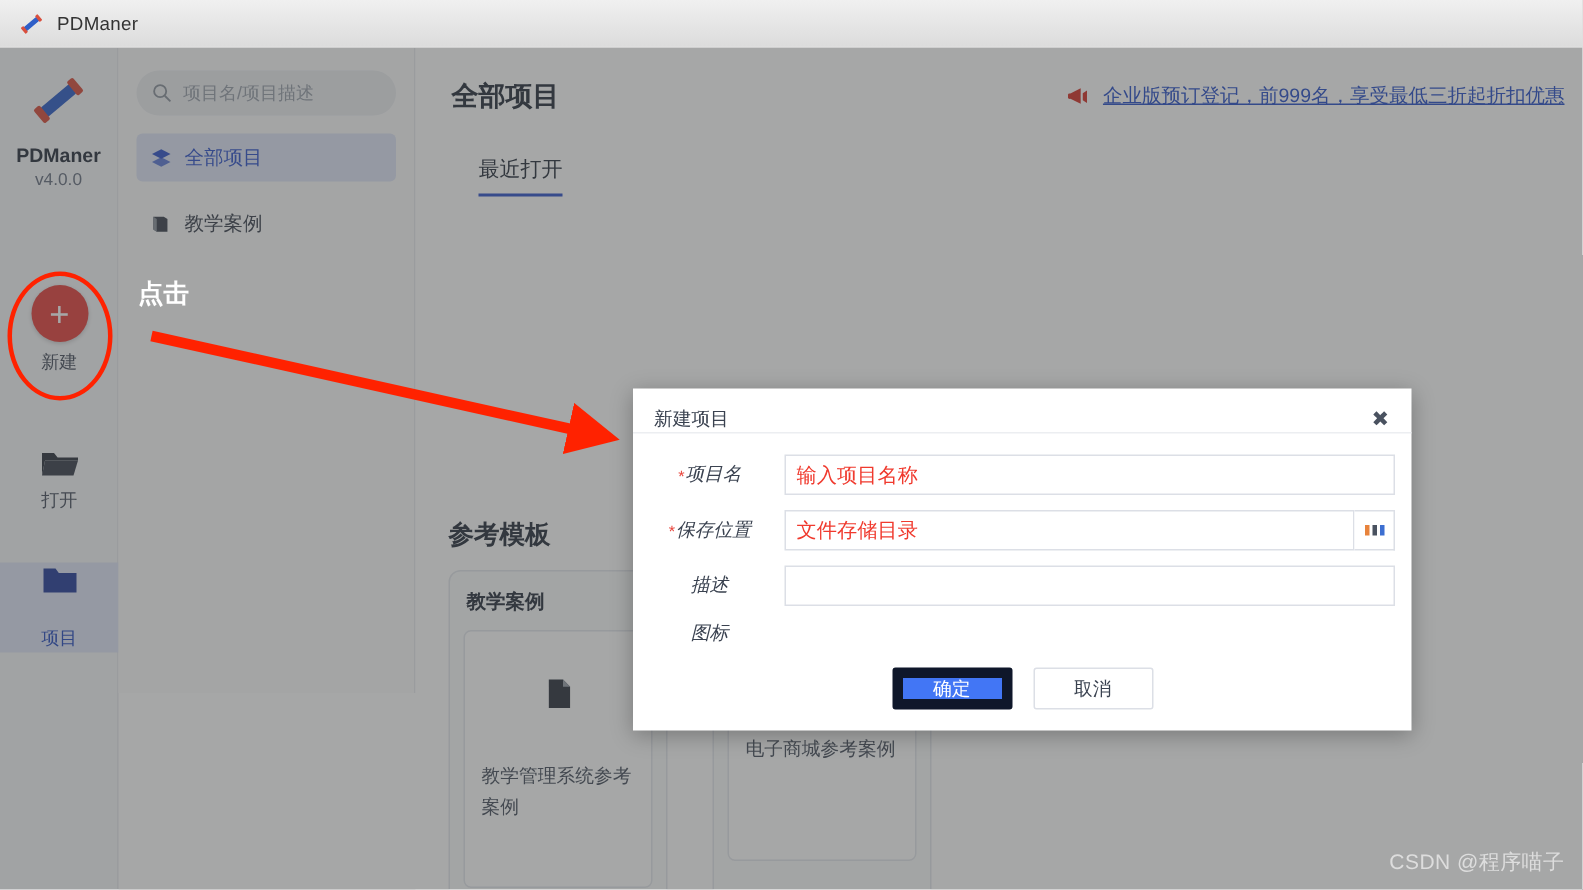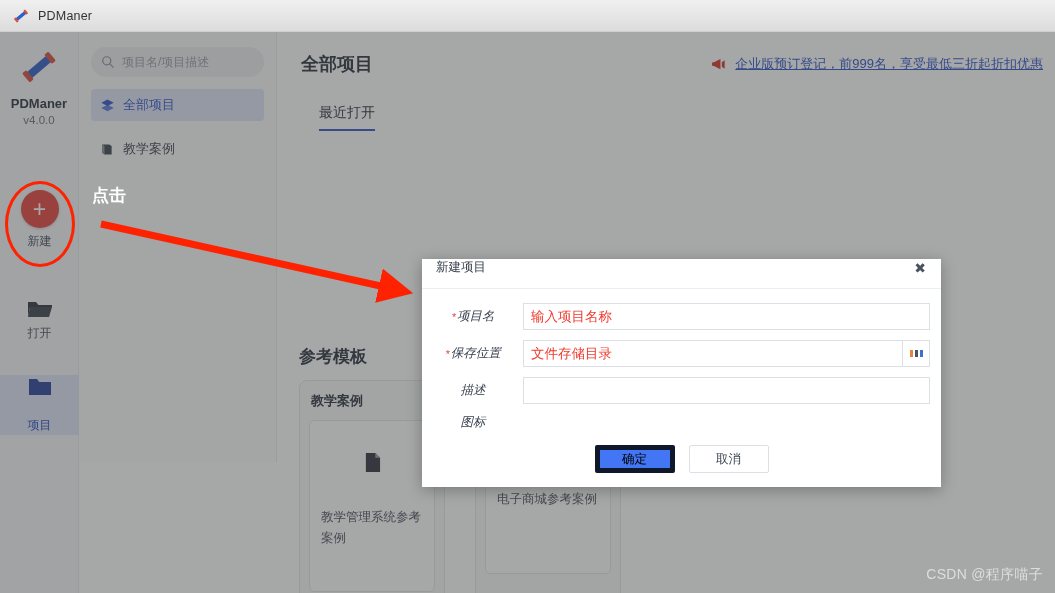--- a/index.html
+++ b/index.html
@@ -253,21 +253,21 @@
     position: absolute;
     left: 422px; top: 259px;
     width: 519px;
     background: #ffffff;
     box-shadow: 0 3px 14px rgba(0,0,0,.28);
   }
   .dialog-head {
     height: 30px;
     border-bottom: 1px solid #eceef1;
     display: flex;
-    align-items: flex-start;
+    align-items: flex-end;
     padding: 0 12px 0 14px;
   }
   .dialog-title {
     font-size: 12.5px;
     color: #3a4250;
     flex: 1;
   }
   .dialog-close {
     font-size: 14px;
     color: #4a5260;
@@ -343,21 +343,21 @@
   }
   .btn {
     min-width: 80px;
     height: 28px;
     font-size: 12.5px;
     border-radius: 2px;
     cursor: pointer;
     display: flex; align-items: center; justify-content: center;
     font-family: "Liberation Sans", "DejaVu Sans", sans-serif;
   }
-  .btn-primary { background: #4276f5; color: #000000; border: 5px solid #0f172a; }
+  .btn-primary { background: #4276f5; color: #ffffff; border: 7px solid #0f172a; }
   .btn-default { background: #fff; color: #3a4250; border: 1px solid #dcdfe6; }
 
   
   .watermark {
     position: absolute;
     right: 12px; bottom: 9px;
     font-size: 14px;
     color: #dddddd;
     letter-spacing: .3px;
   }

